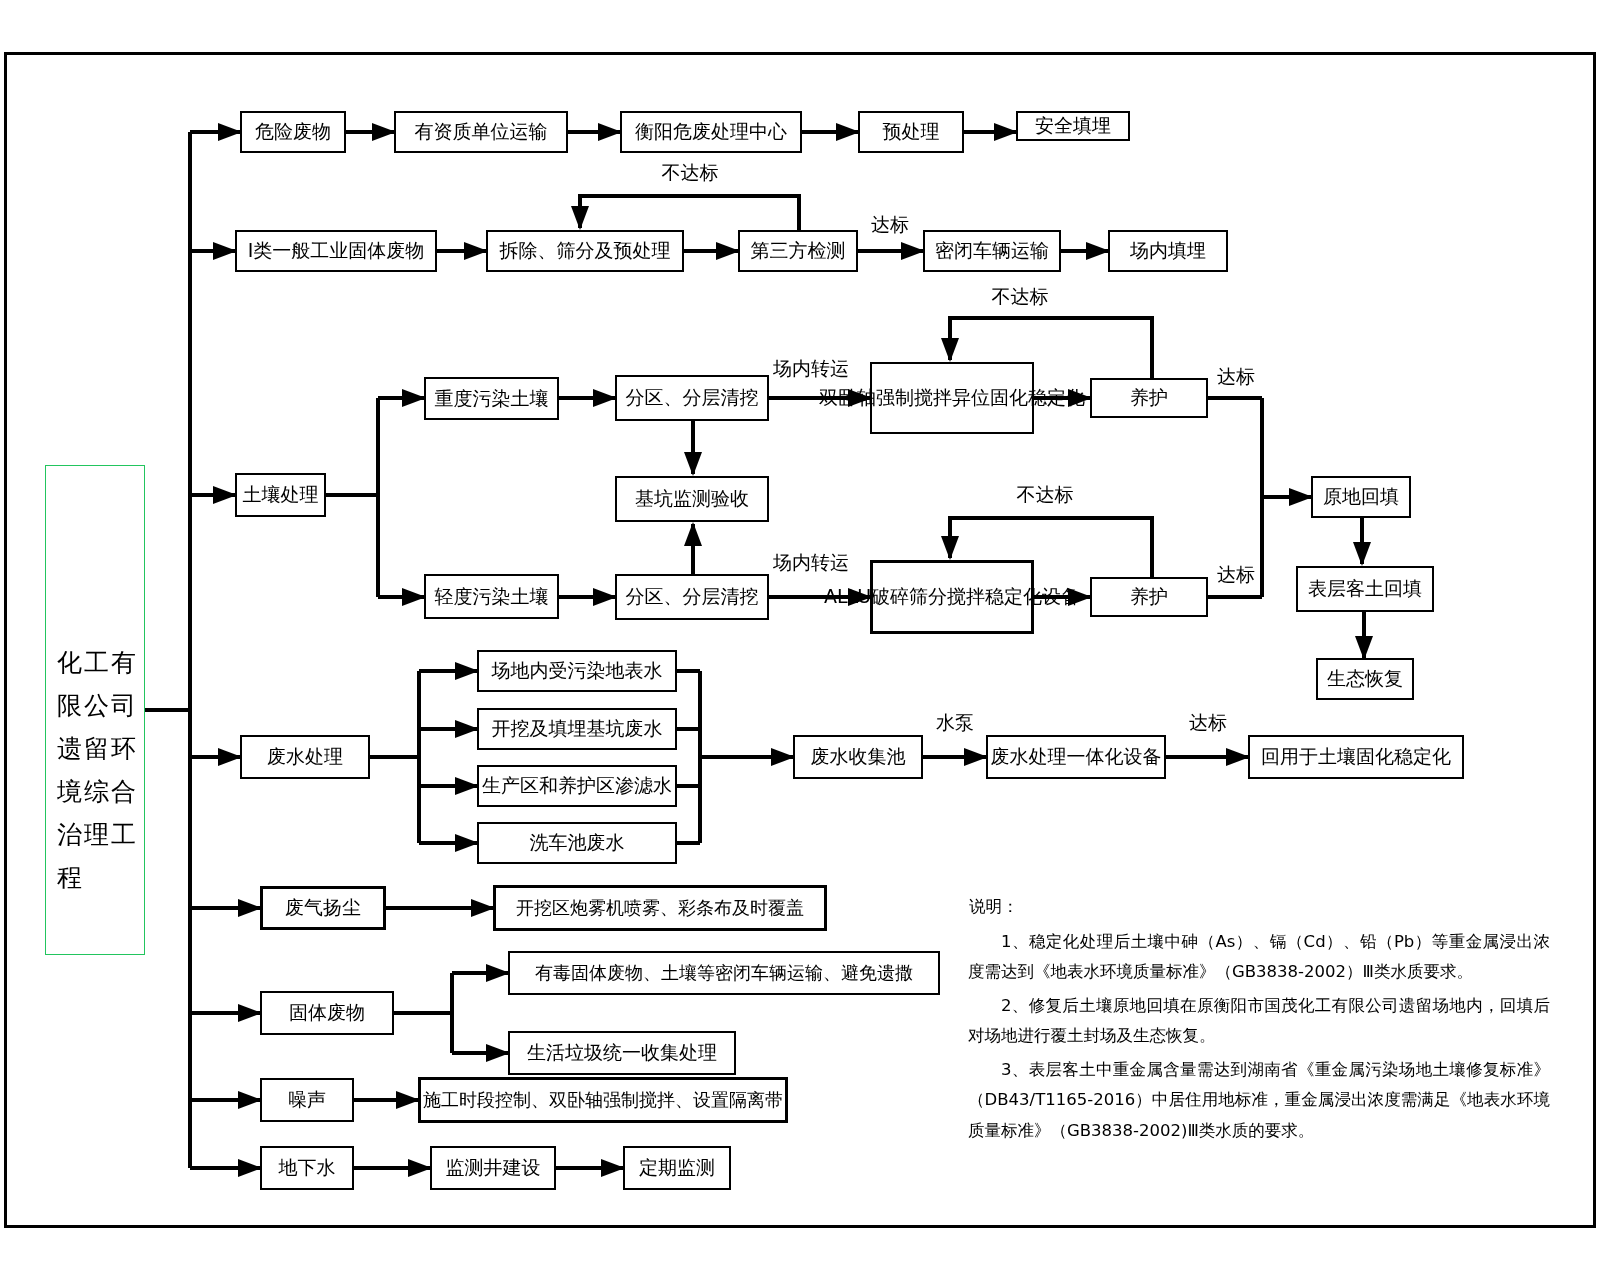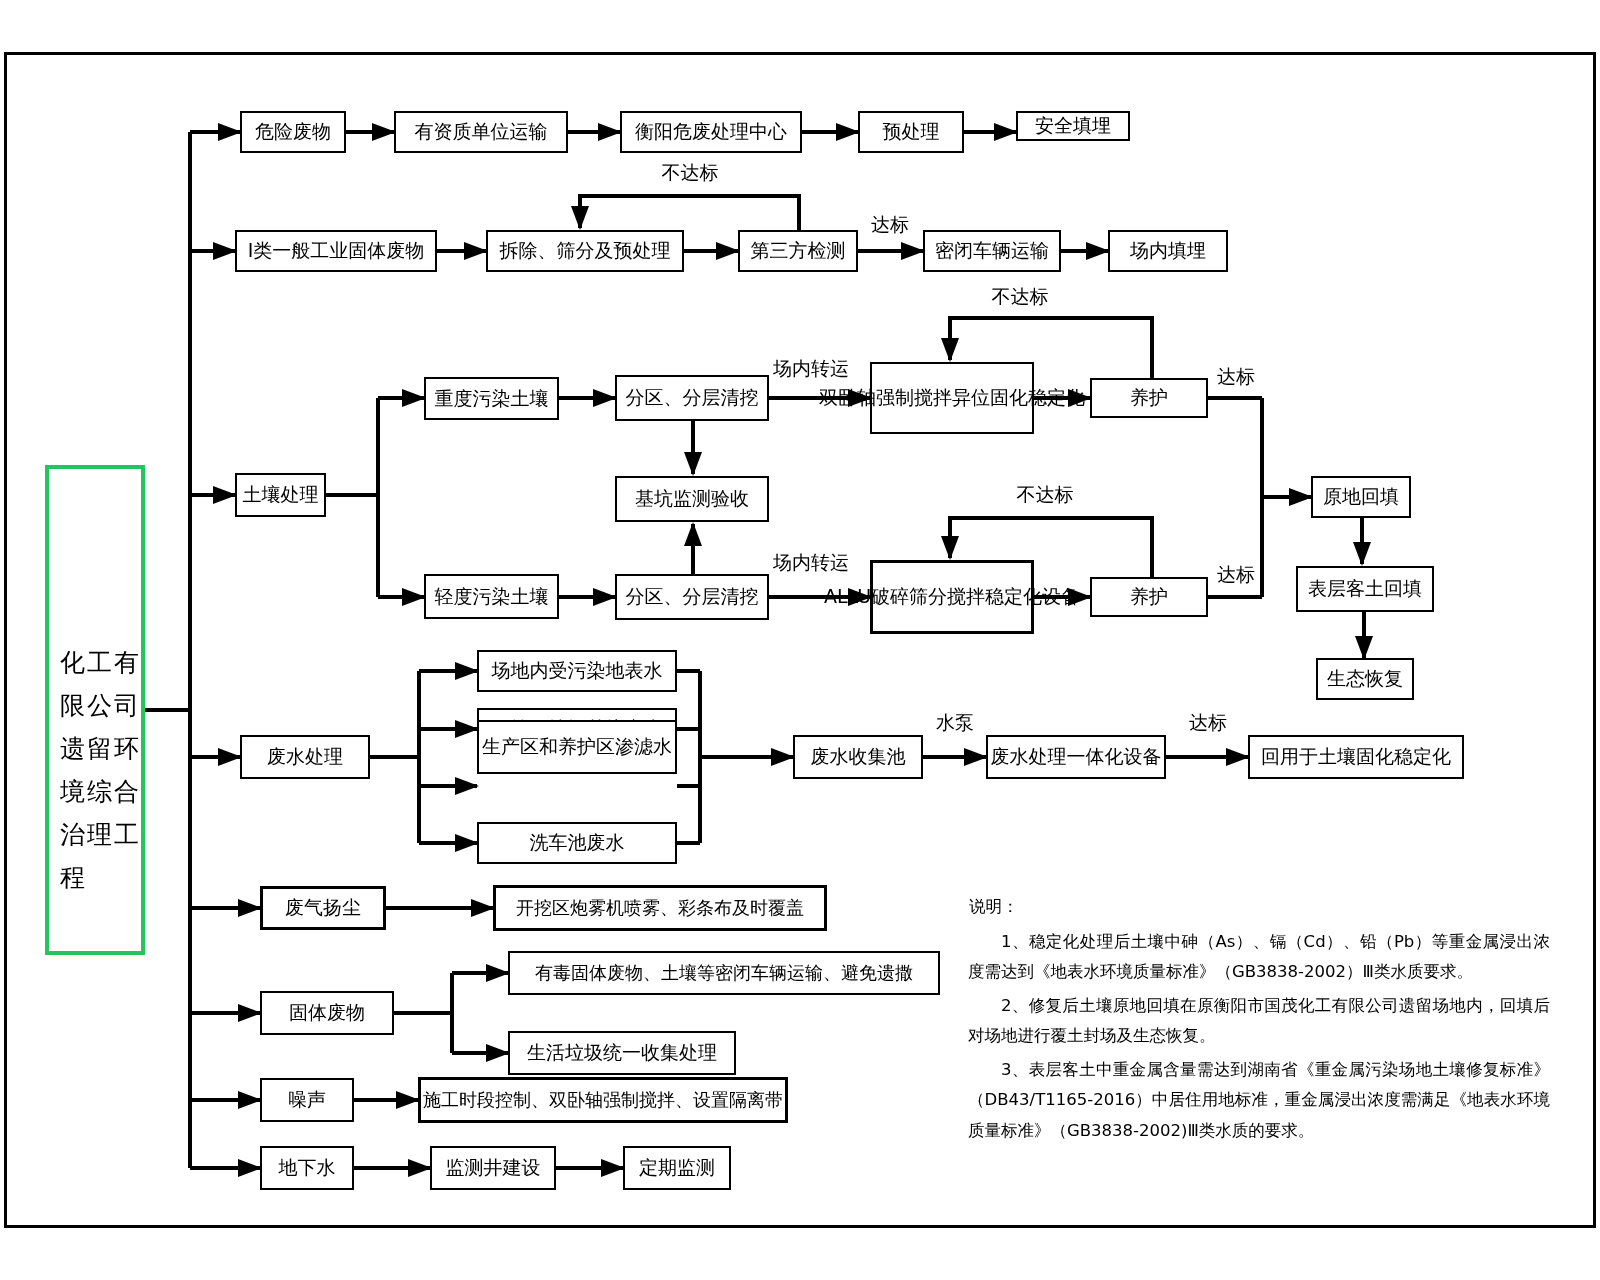--- a/index.html
+++ b/index.html
@@ -6,21 +6,21 @@
   #page{position:relative;width:1600px;height:1280px;background:#fff;
         font-family:"DejaVu Sans","Liberation Sans",sans-serif;color:#000;overflow:hidden;}
   #frame{position:absolute;left:4px;top:52px;width:1586px;height:1170px;border:3px solid #000;}
   #connectors{position:absolute;left:0;top:0;width:1600px;height:1280px;}
   .node{position:absolute;background:#fff;border:2px solid #000;display:flex;
         align-items:center;justify-content:center;font-size:19px;white-space:nowrap;
         line-height:1.25;box-sizing:border-box;z-index:2;}
   .node.thick{border-width:3px;}
   .node.two{flex-direction:row;}
   .elabel{position:absolute;font-size:19px;white-space:nowrap;z-index:3;text-align:center;}
-  #title-box{position:absolute;left:45px;top:465px;width:100px;height:490px;border:4px solid #22c55e;
+  #title-box{position:absolute;left:45px;top:465px;width:100px;height:490px;border:1px solid #22c55e;
         background:#fff;box-sizing:border-box;z-index:2;display:flex;flex-direction:column;
         justify-content:center;align-items:flex-start;padding:120px 0 0 11px;}
   #title-box .tline{font-size:25px;line-height:43px;letter-spacing:2px;}
   #notes{position:absolute;left:965px;top:888px;width:588px;z-index:3;font-size:16.5px;line-height:1.85;}
   #notes .nheading{text-indent:0;margin:4px;}
   #notes p{margin:3px;text-indent:2em;text-align:justify;}
 </style>
 </head>
 <body>
 
@@ -153,21 +153,21 @@
   <div class="elabel" style="left:768px;top:356px;width:86px">场内转运</div>
   <div class="elabel" style="left:975px;top:284px;width:90px">不达标</div>
   <div class="elabel" style="left:1206px;top:364px;width:60px">达标</div>
   <div class="elabel" style="left:768px;top:550px;width:86px">场内转运</div>
   <div class="elabel" style="left:1000px;top:482px;width:90px">不达标</div>
   <div class="elabel" style="left:1206px;top:562px;width:60px">达标</div>
 
   <div class="node" style="left:240px;top:735px;width:130px;height:44px">废水处理</div>
   <div class="node" style="left:477px;top:650px;width:200px;height:42px">场地内受污染地表水</div>
   <div class="node" style="left:477px;top:708px;width:200px;height:42px">开挖及填埋基坑废水</div>
-  <div class="node" style="left:477px;top:720px;width:200px;height:54px">生产区和养护区渗滤水</div>
+  <div class="node" style="left:477px;top:765px;width:200px;height:42px">生产区和养护区渗滤水</div>
   <div class="node" style="left:477px;top:822px;width:200px;height:42px">洗车池废水</div>
   <div class="node" style="left:793px;top:735px;width:130px;height:44px">废水收集池</div>
   <div class="node" style="left:986px;top:735px;width:180px;height:44px">废水处理一体化设备</div>
   <div class="node" style="left:1248px;top:735px;width:216px;height:44px">回用于土壤固化稳定化</div>
   <div class="elabel" style="left:925px;top:710px;width:60px">水泵</div>
   <div class="elabel" style="left:1178px;top:710px;width:60px">达标</div>
 
   <div class="node thick" style="left:260px;top:886px;width:126px;height:44px">废气扬尘</div>
   <div class="node thick" style="left:493px;top:885px;width:334px;height:46px;font-size:18px">开挖区炮雾机喷雾、彩条布及时覆盖</div>
 

